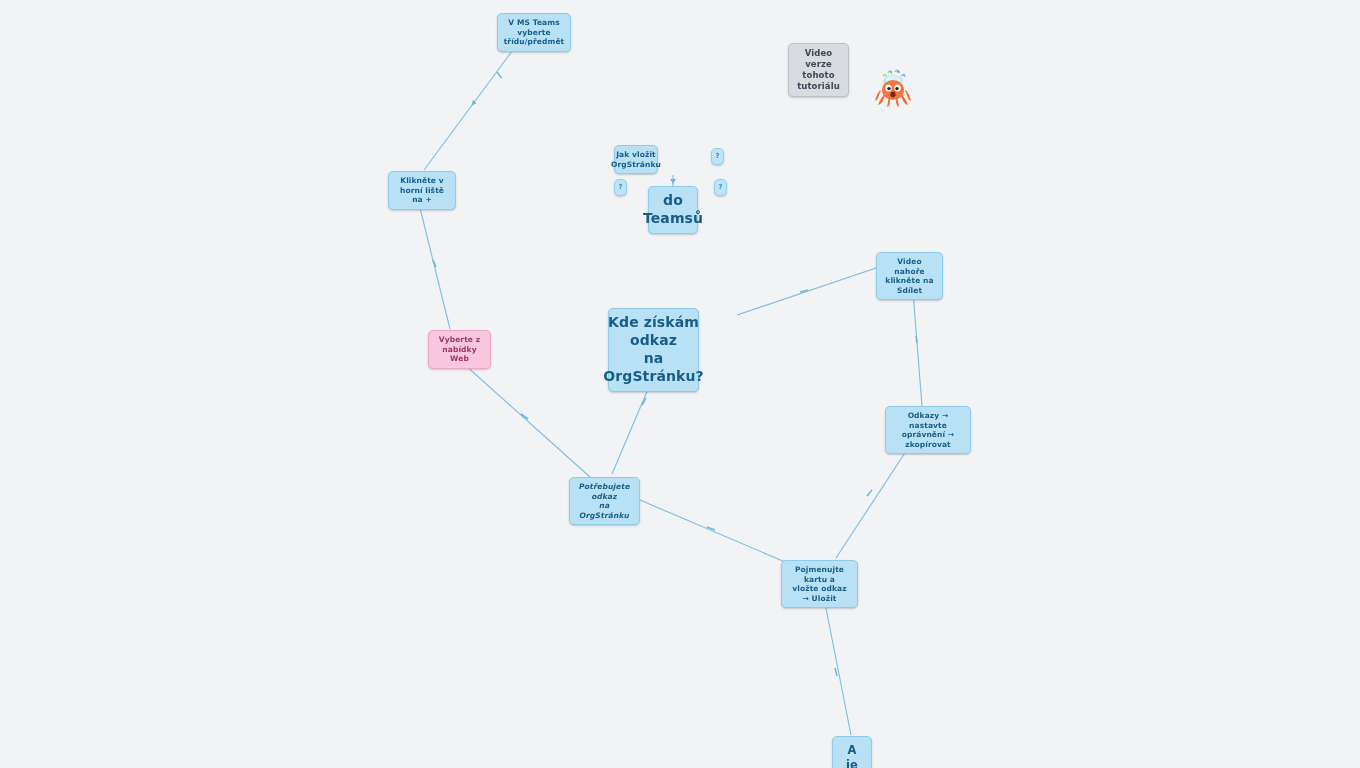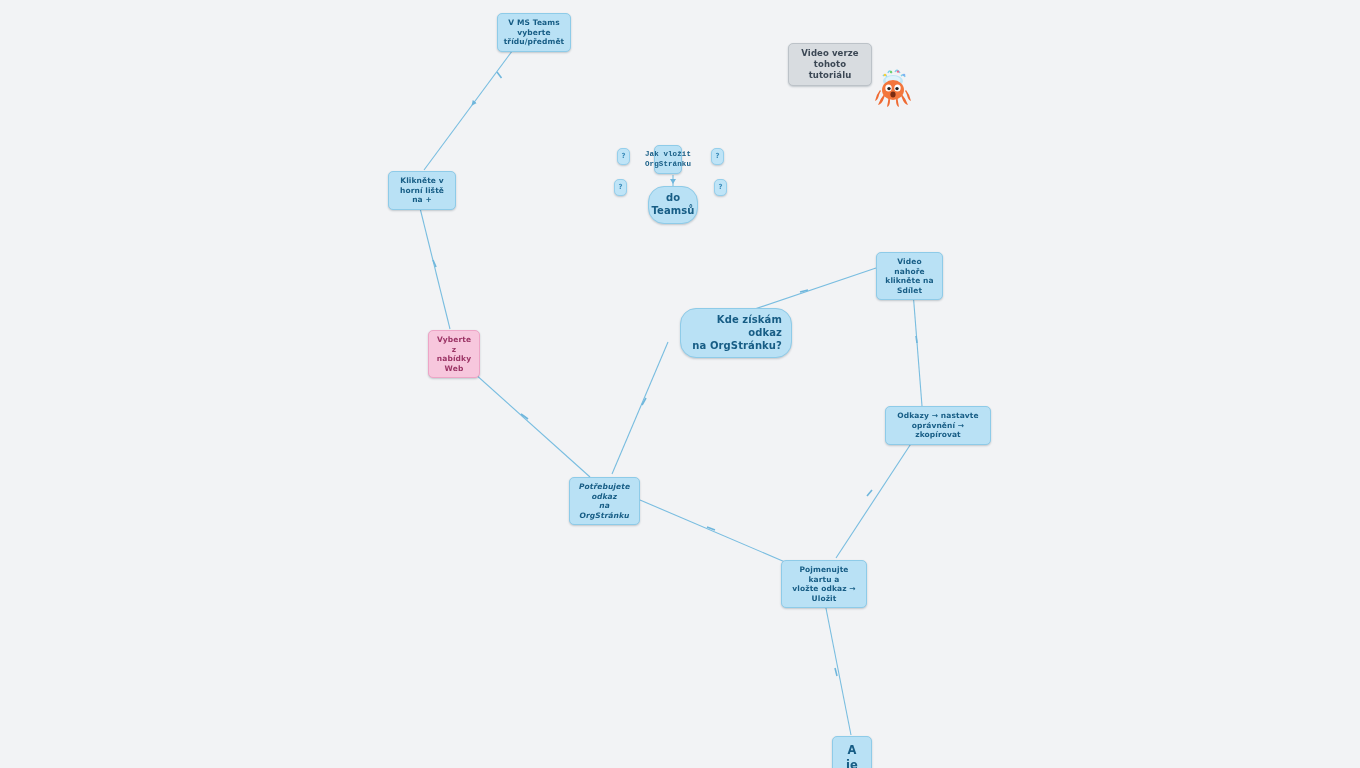--- a/index.html
+++ b/index.html
@@ -44,21 +44,21 @@
     color:#3b4754;
   }
   .n-qmark{
     background:#bfe4f7;
     border:1px solid #95cfec;
     color:#3c8cba;
     font-weight:bold;
   }
   .sz-sm{font-size:7.5px;padding:4px 6px;}
   .sz-md{font-size:8.5px;padding:4px 6px;}
-  .sz-lg{font-size:10px;padding:5px 9px;border-radius:16px;}
+  .sz-lg{font-size:14px;padding:5px 9px;}
   .sz-xl{font-size:11.5px;padding:6px 10px;}
   .sz-q{font-size:7px;padding:0;}
 
   #octopus{
     position:absolute;
     left:873px;top:68px;
     width:40px;height:42px;
   }
 </style>
 </head>
@@ -103,21 +103,21 @@
       <path d="M835,668 l2,8" stroke="#6fb6dc" stroke-width="1.6"></path>
 
       <line x1="673" y1="175" x2="673" y2="187"></line>
       <path d="M670,179 l3,5 l3,-5" fill="#6fb6dc" stroke="none"></path>
     </g>
   </svg>
 
   <div class="node n-blue sz-sm" style="left:497px;top:13px;width:74px;">V MS Teams vyberte
 třídu/předmět</div>
 
-  <div class="node n-gray sz-md" style="left:788px;top:43px;width:84px;">Video verze
+  <div class="node n-gray sz-md" style="left:788px;top:43px;width:61px;">Video verze
 tohoto tutoriálu</div>
 
   <div id="octopus">
     <svg viewBox="0 0 40 42" width="40" height="42" aria-hidden="true">
       <g>
         <path d="M10 8 q2-3 4 1 M15 5 q1-4 4 0 M22 4 q2-4 5 1 M28 8 q3-3 4 1" stroke="#7fd0ea" stroke-width="1.4" fill="none"></path>
         <circle cx="12" cy="7" r="1.3" fill="#f3d13d"></circle>
         <circle cx="18" cy="4" r="1.2" fill="#6fd16f"></circle>
         <circle cx="25" cy="3.6" r="1.2" fill="#e86a8e"></circle>
         <circle cx="31" cy="7" r="1.3" fill="#7fb2f2"></circle>
@@ -140,41 +140,41 @@
   </div>
 
   <div class="node n-qmark sz-q" style="left:617px;top:148px;width:13px;height:17px;">?</div>
 
   <div class="node n-qmark sz-q" style="left:711px;top:148px;width:13px;height:17px;">?</div>
 
   <div class="node n-qmark sz-q" style="left:614px;top:179px;width:13px;height:17px;">?</div>
 
   <div class="node n-qmark sz-q" style="left:714px;top:179px;width:13px;height:17px;">?</div>
 
-  <div class="node n-blue sz-sm" style="left:654px;top:145px;width:28px;font-family:Liberation Mono, monospace;">Jak vložit
+  <div class="node n-blue sz-sm" style="left:614px;top:145px;width:44px;">Jak vložit
 OrgStránku</div>
 
   <div class="node n-blue sz-lg" style="left:648px;top:186px;width:50px;">do Teamsů</div>
 
   <div class="node n-blue sz-sm" style="left:388px;top:171px;width:68px;">Klikněte v
 horní liště na +</div>
 
-  <div class="node n-pink sz-sm" style="left:428px;top:330px;width:52px;">Vyberte z
+  <div class="node n-pink sz-sm" style="left:428px;top:330px;width:63px;">Vyberte z
 nabídky Web</div>
 
-  <div class="node n-blue sz-lg" style="left:680px;top:308px;width:112px;text-align:right;">Kde získám odkaz
+  <div class="node n-blue sz-lg" style="left:608px;top:308px;width:91px;">Kde získám odkaz
 na OrgStránku?</div>
 
   <div class="node n-blue sz-sm" style="left:569px;top:477px;width:71px;font-style:italic;">Potřebujete odkaz
 na OrgStránku</div>
 
   <div class="node n-blue sz-sm" style="left:876px;top:252px;width:67px;">Video nahoře
 klikněte na Sdílet</div>
 
-  <div class="node n-blue sz-sm" style="left:885px;top:406px;width:106px;">Odkazy → nastavte
+  <div class="node n-blue sz-sm" style="left:885px;top:406px;width:86px;">Odkazy → nastavte
 oprávnění → zkopírovat</div>
 
-  <div class="node n-blue sz-sm" style="left:781px;top:560px;width:86px;">Pojmenujte kartu a
+  <div class="node n-blue sz-sm" style="left:781px;top:560px;width:77px;">Pojmenujte kartu a
 vložte odkaz → Uložit</div>
 
   <div class="node n-blue sz-xl" style="left:832px;top:736px;width:40px;">A je to!</div>
 
 </div>
 
 </body></html>

